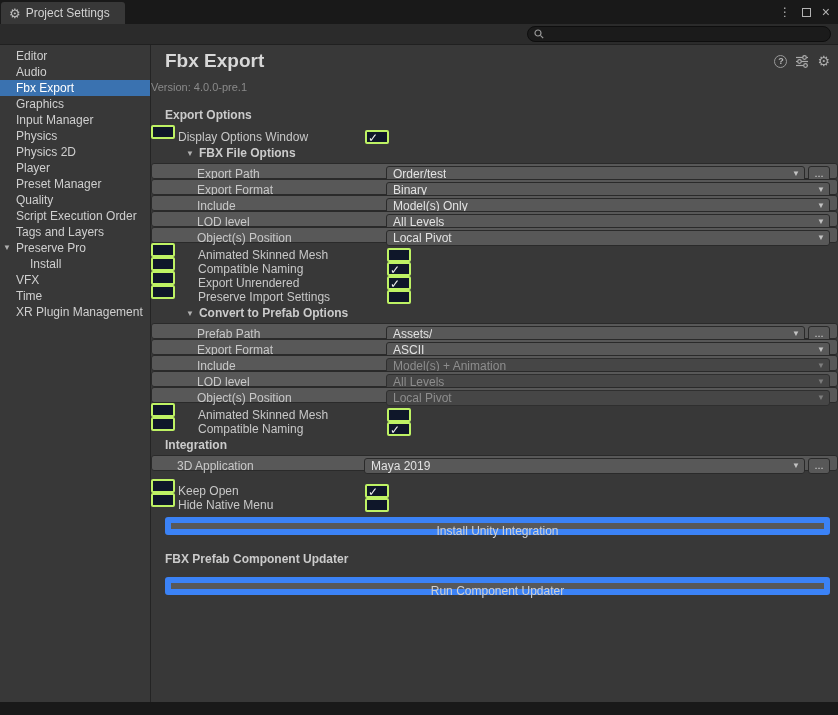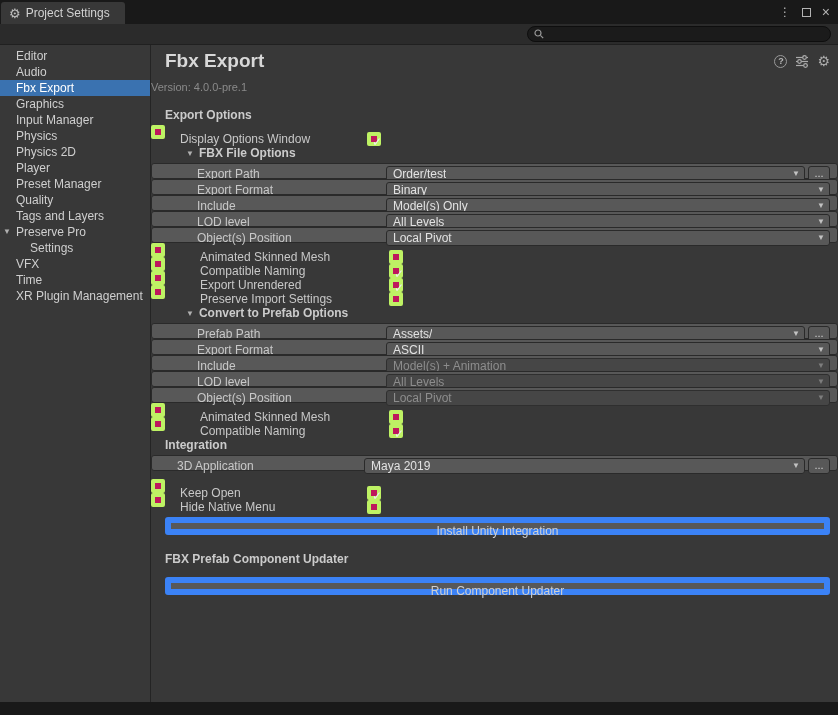--- a/index.html
+++ b/index.html
@@ -75,21 +75,21 @@
   }
   .dd-value { white-space:nowrap; overflow:hidden; font-size:12px; line-height:14px; }
   .dd-arrow { position:absolute; right:4px; top:2px; font-size:8px; color:#c2c2c2; }
   .dropdown.disabled { background:#464646; border-color:#2f2f2f; color:#8d8d8d; }
   .dropdown.disabled .dd-arrow { color:#7d7d7d; }
   .browse-btn {
     flex:none; width:22px; height:16px; background:#585858; border:1px solid #2a2a2a;
     border-radius:3px; text-align:center; line-height:12px; font-size:11px; color:#d2d2d2;
   }
   .checkbox {
-    width:14px; height:14px; background:#be185d; border:4px solid #bef264;
+    width:24px; height:14px; background:#0f172a; border:2px solid #bef264;
     border-radius:2px; position:relative; flex:none;
   }
   .check { position:absolute; left:1px; top:-1px; font-size:12px; line-height:14px; color:#ececec; }
   .btnrow .wide-btn {
     position:absolute; left:14px; right:8px; top:0; height:18px;
     background:#585858; border:6px solid #3b82f6; border-radius:3px;
     text-align:center; line-height:16px; color:#d0d0d0; cursor:default;
   }
   .footer { height:13px; background:#191919; }
 </style>
@@ -123,23 +123,24 @@
       <div class="side-item"><span>Editor</span></div>
       <div class="side-item"><span>Audio</span></div>
       <div class="side-item selected"><span>Fbx Export</span></div>
       <div class="side-item"><span>Graphics</span></div>
       <div class="side-item"><span>Input Manager</span></div>
       <div class="side-item"><span>Physics</span></div>
       <div class="side-item"><span>Physics 2D</span></div>
       <div class="side-item"><span>Player</span></div>
       <div class="side-item"><span>Preset Manager</span></div>
       <div class="side-item"><span>Quality</span></div>
+      <div class="side-item"><span>Script Execution Order</span></div>
       <div class="side-item"><span>Tags and Layers</span></div>
       <div class="side-item"><span class="side-fold">▼</span><span>Preserve Pro</span></div>
-      <div class="side-item indented"><span>Settings</span></div>
+      <div class="side-item indented"><span>Install</span></div>
       <div class="side-item"><span>VFX</span></div>
       <div class="side-item"><span>Time</span></div>
       <div class="side-item"><span>XR Plugin Management</span></div>
     </div>
   <div class="main">
     <div class="main-title">Fbx Export</div>
     <div class="header-icons">
       <div class="help-icon">?</div>
       <svg width="14" height="13" viewBox="0 0 14 13">
         <line x1="1" y1="2.5" x2="13" y2="2.5" stroke="#ababab" stroke-width="1.2"></line>

